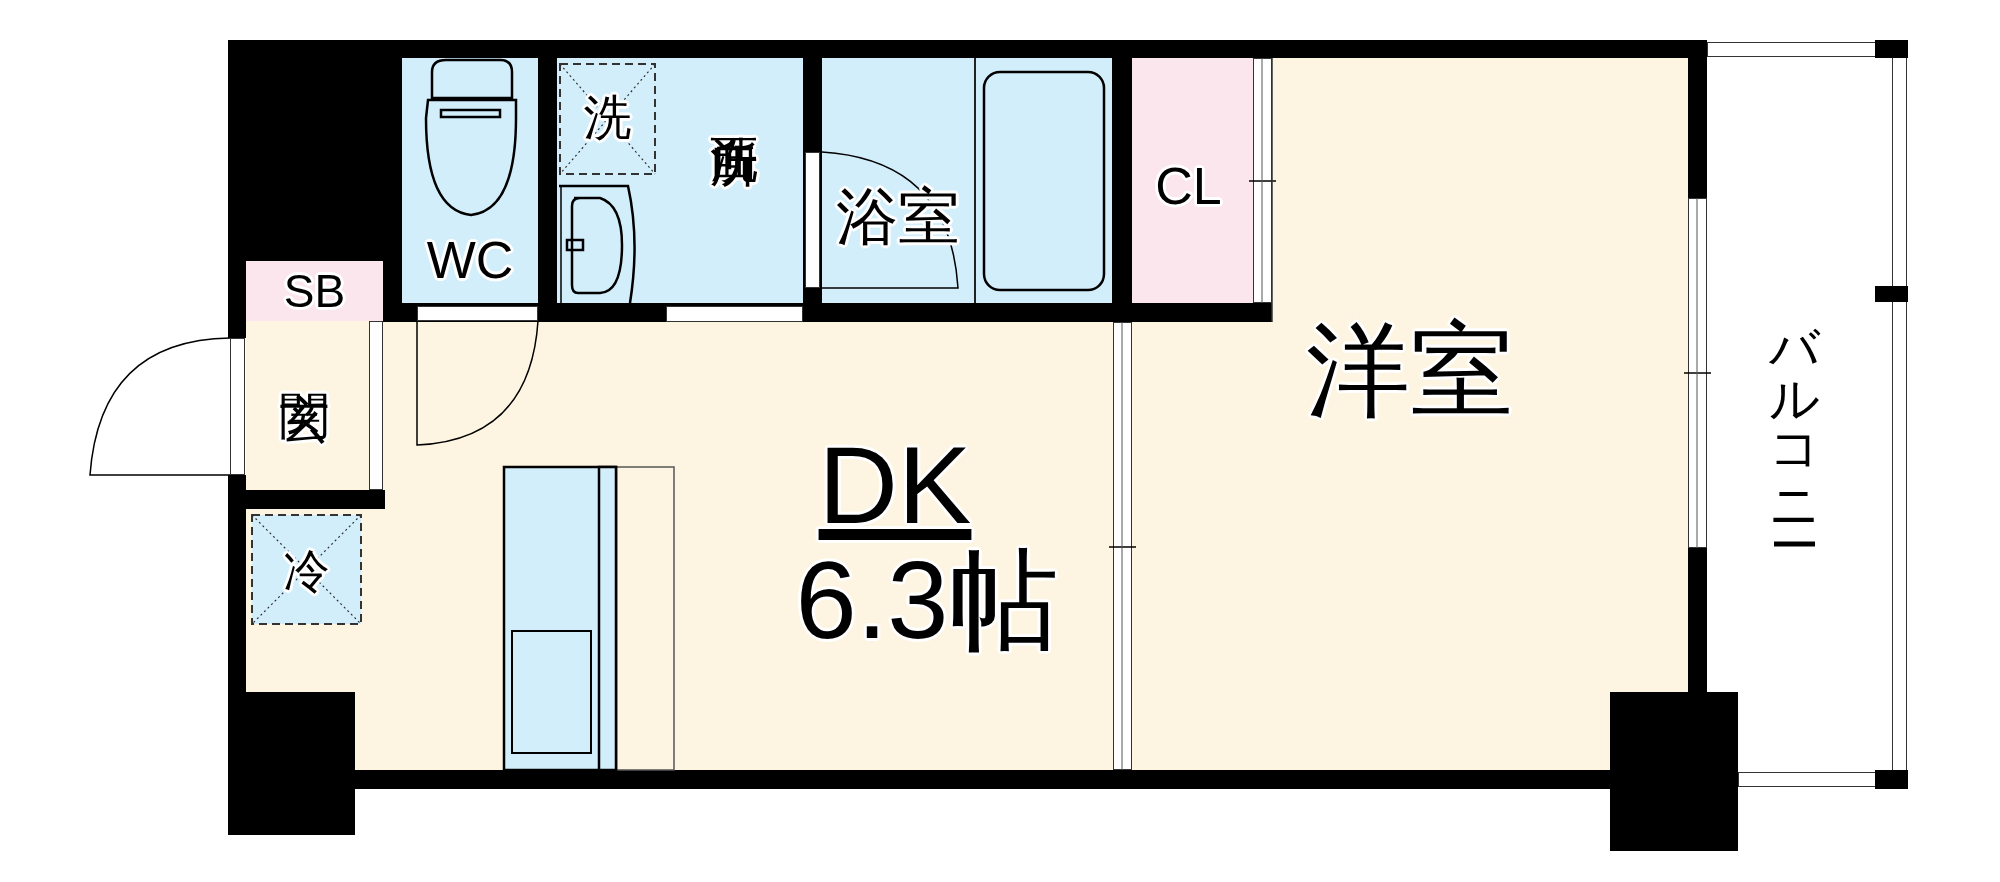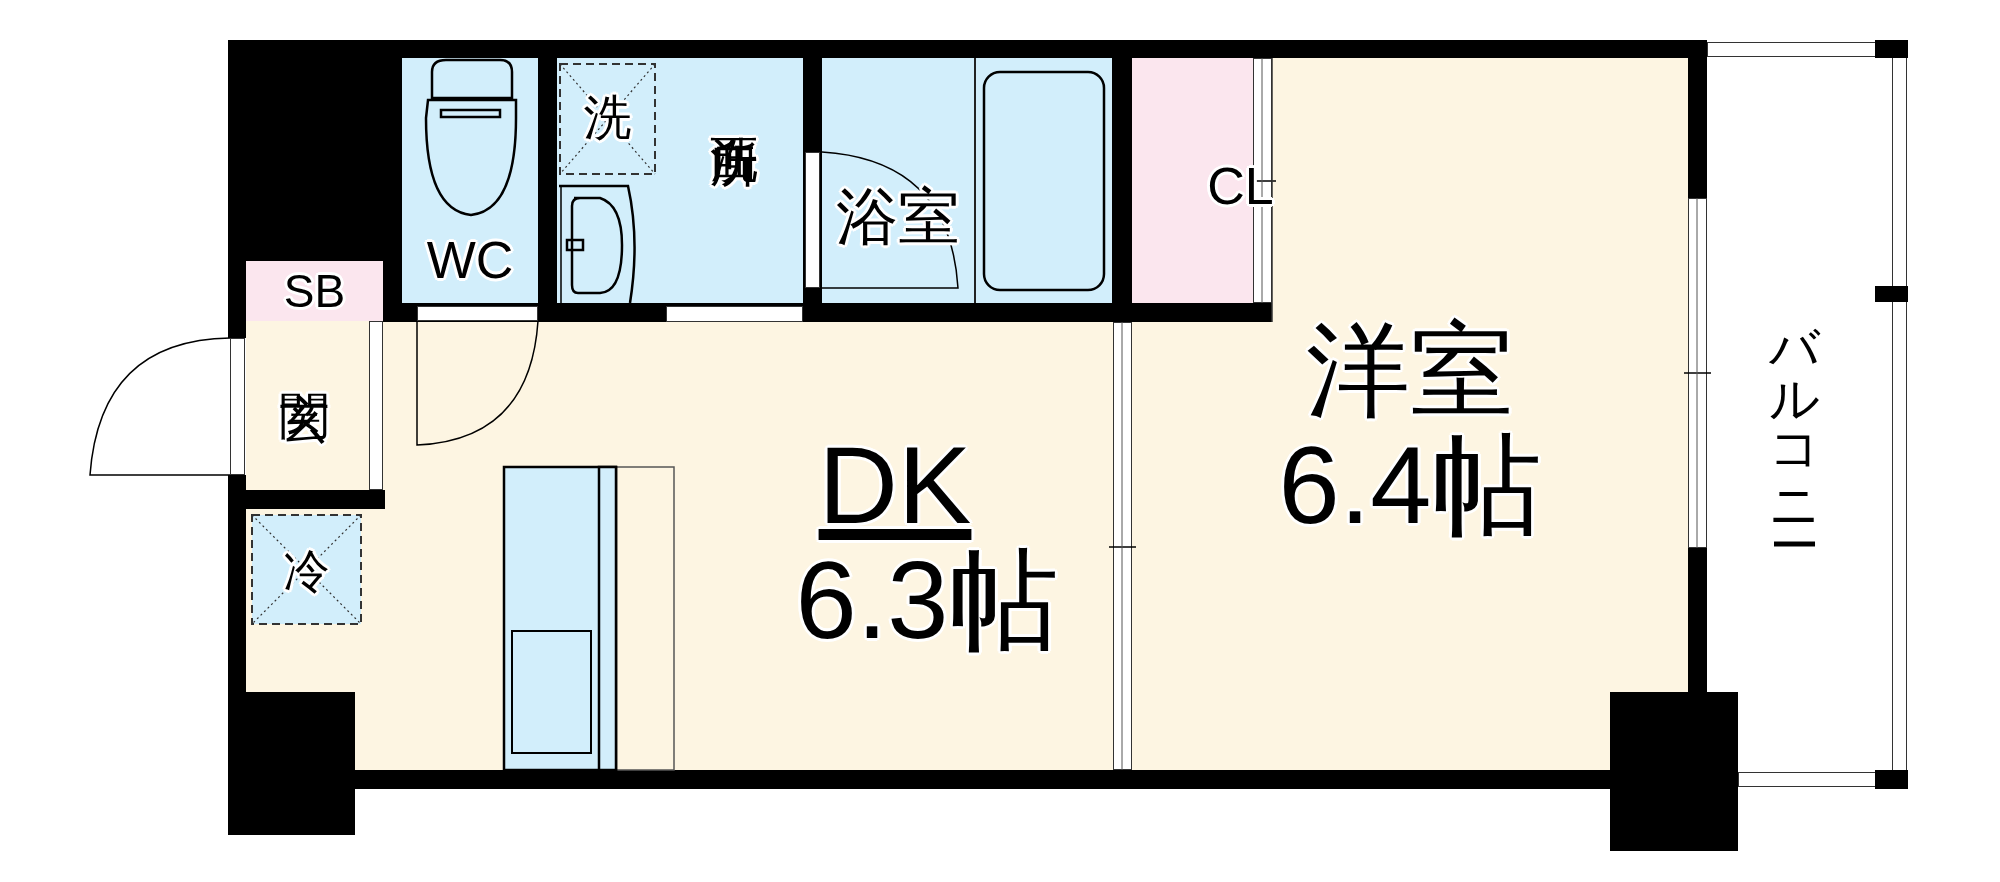--- a/index.html
+++ b/index.html
@@ -113,25 +113,24 @@
     <line x1="1272" y1="58" x2="1272" y2="322" stroke="#333" stroke-width="1.5"></line>
     <line x1="1262" y1="58" x2="1262" y2="303" stroke="#555" stroke-width="1"></line>
     <line x1="1122" y1="322" x2="1122" y2="770" stroke="#555" stroke-width="1"></line>
     <line x1="1697" y1="198" x2="1697" y2="548" stroke="#555" stroke-width="1"></line>
   </svg>
 
   <div class="label" style="left:402px;top:234px;width:136px;font-size:52px;">WC</div>
   <div class="label" style="left:560px;top:94px;width:95px;font-size:48px;">洗</div>
   <div class="label vert" style="left:710px;top:98px;font-size:48px;">洗面所</div>
   <div class="label" style="left:836px;top:158px;width:120px;font-size:62px;margin-top:28px;">浴室</div>
-  <div class="label" style="left:1180px;top:160px;width:121px;font-size:52px;">CL</div>
+  <div class="label" style="left:1128px;top:160px;width:121px;font-size:52px;">CL</div>
   <div class="label" style="left:246px;top:268px;width:137px;font-size:46px;">SB</div>
   <div class="label vert" style="left:280px;top:352px;font-size:50px;">玄関</div>
   <div class="label" style="left:252px;top:548px;width:109px;font-size:46px;">冷</div>
 
   <div class="label" style="left:770px;top:430px;width:250px;font-size:110px;text-decoration:underline;">DK</div>
   <div class="label" style="left:772px;top:545px;width:310px;font-size:110px;">6.3帖</div>
 
   <div class="label" style="left:1280px;top:318px;width:260px;font-size:104px;">洋室</div>
-  <div class="label" style="left:1270px;top:430px;width:280px;font-size:110px;">6.4帖</div>
 
   <div class="label vert" style="left:1770px;top:292px;font-size:50px;text-shadow:none;letter-spacing:0;">バルコニー</div>
 </div>
 
 </body></html>

